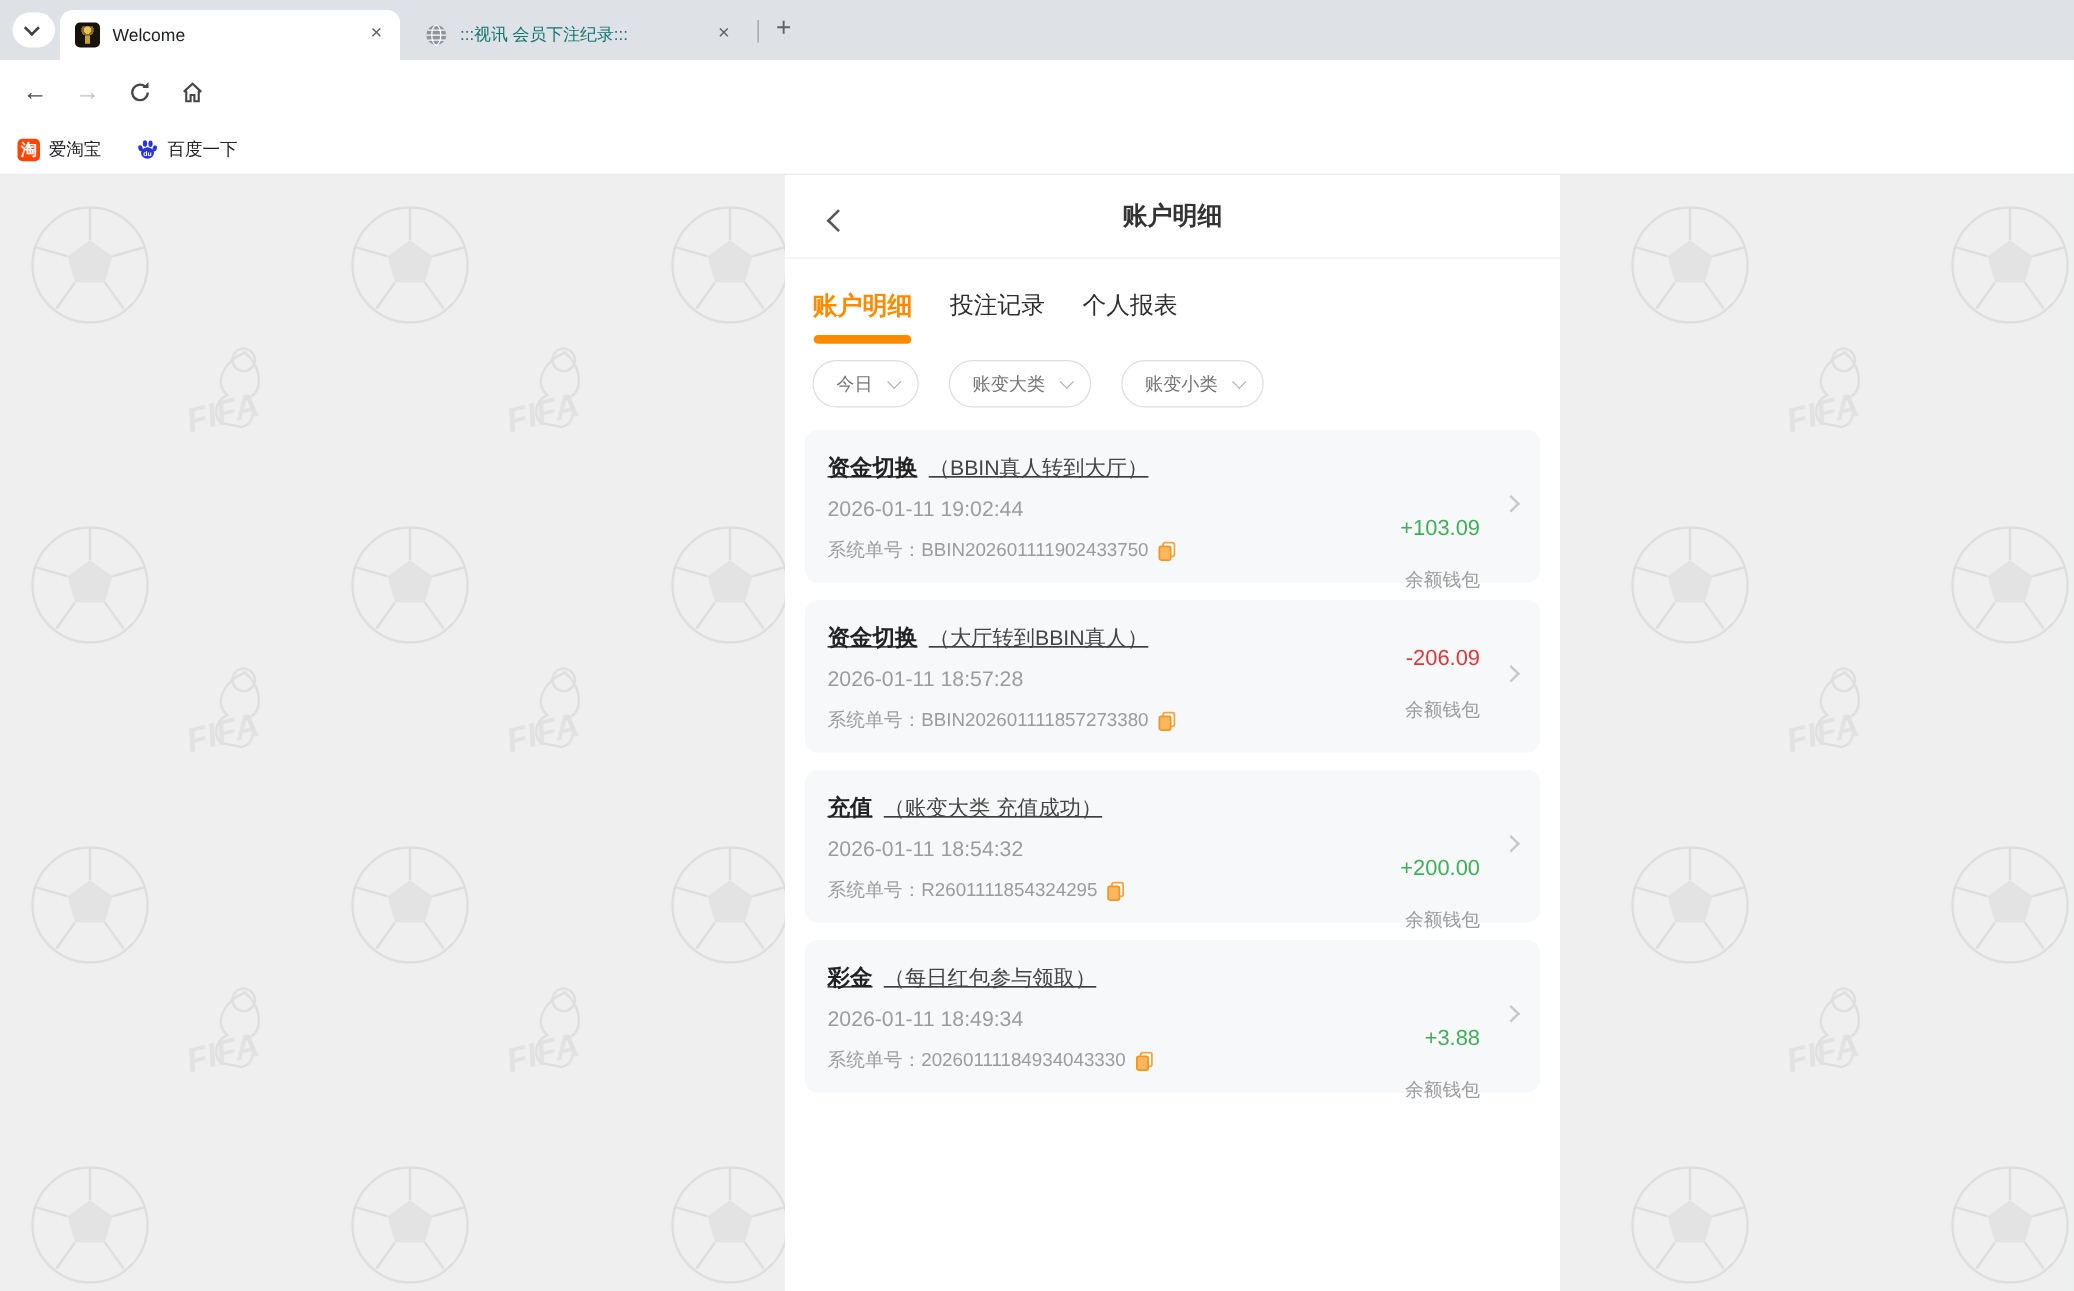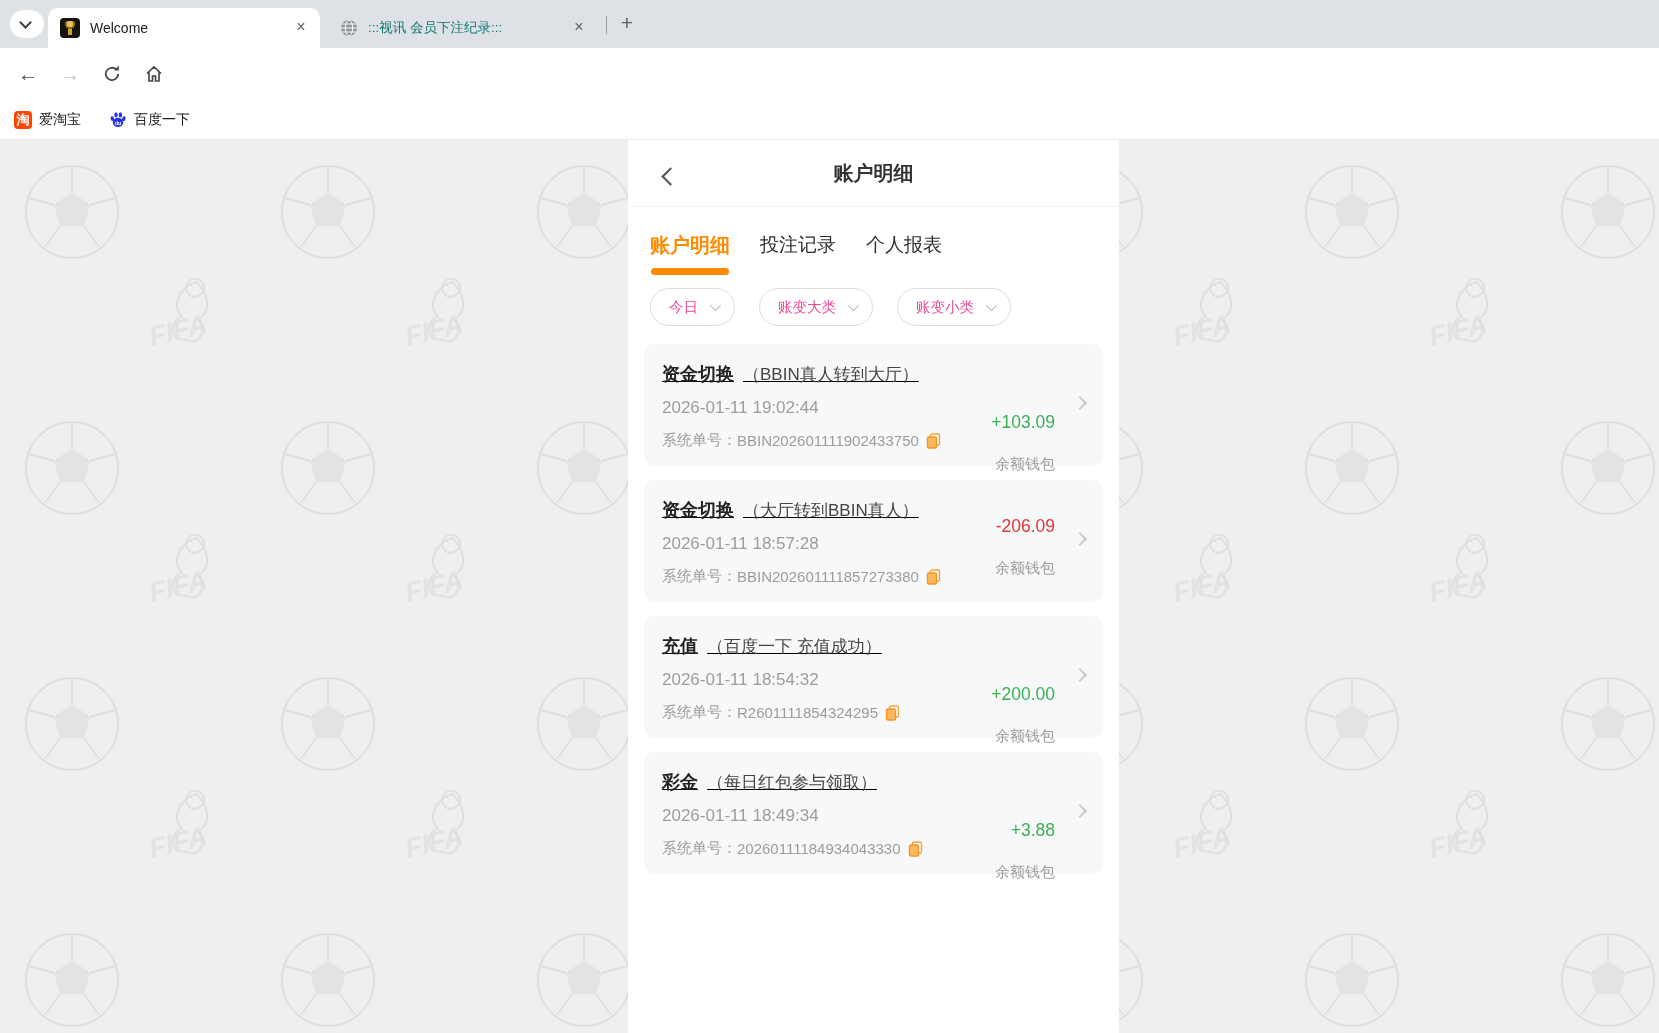--- a/index.html
+++ b/index.html
@@ -44,21 +44,21 @@
   .bm { display:flex; align-items:center; margin-left:14px; cursor:pointer; }
   .bm + .bm { margin-left:28px; }
   .bm-label { font-size:14px; color:#202124; margin-left:7px; }
   .tb-ic { width:18px; height:18px; background:#ff4400; border-radius:4px; color:#fff;
     font-size:13px; line-height:18px; text-align:center; font-weight:bold; }
 
   
   .content { position:absolute; top:140px; left:0; right:0; bottom:0; background:#efefef; }
   .bg-pattern { position:absolute; inset:0; width:100%; height:100%; opacity:.85; }
 
-  .panel { position:absolute; left:628px; top:0; width:491px; height:100%; background:#fff; }
+  .panel { position:absolute; left:628px; top:0; width:620px; height:100%; background:#fff; }
   .panel-header { position:relative; height:67px; border-bottom:1px solid #f2f2f2; }
   .page-title { text-align:center; line-height:67px; font-size:20px; font-weight:600; color:#333; }
   .back-btn { position:absolute; left:30px; top:26px; width:26px; height:26px; cursor:pointer; }
   .back-btn i { position:absolute; left:6px; top:4px; width:13px; height:13px;
     border-left:2.5px solid #555; border-bottom:2.5px solid #555; transform:rotate(45deg); }
 
   .summary-card { margin:16px 20px 0; height:96px; border-radius:8px; display:flex;
     background:linear-gradient(100deg,#f76c1c 0%,#f8951d 48%,#f6c51f 100%); }
   .sum-col { flex:1; text-align:center; padding-top:19px; position:relative; }
   .sum-col + .sum-col::before { content:""; position:absolute; left:0; top:16px; bottom:12px;
@@ -72,21 +72,21 @@
 
   .ptabs { display:flex; align-items:flex-start; margin:24px 0 0 22px; gap:30px; }
   .ptab { cursor:pointer; text-align:center; }
   .ptab-label { font-size:19px; color:#2d2d2d; line-height:28px; }
   .ptab.active .ptab-label { font-size:20px; font-weight:700; color:#ff8a00; }
   .ptab-underline { width:78px; height:7px; border-radius:4px; background:#ff8a00; margin:9px auto 0; }
 
   .filters { display:flex; gap:24px; margin:13px 0 0 22px; }
   .pill { height:38px; border:1px solid #ddd; border-radius:19px; background:#fff;
     display:flex; align-items:center; padding:0 16px 0 18px; cursor:pointer; }
-  .pill-label { font-size:14.5px; color:#ec4899; margin-right:12px; }
+  .pill-label { font-size:14.5px; color:#737373; margin-right:12px; }
   .chev-down { width:8px; height:8px; border-right:1.7px solid #b5b5b5;
     border-bottom:1.7px solid #b5b5b5; transform:rotate(45deg) translateY(-2px); }
 
   .tx-list { margin:18px 16px 0; }
   .tx-card { position:relative; background:#f7f8fa; border-radius:10px;
     padding:18px 18px 16px; margin-bottom:14px; cursor:pointer; }
   .tx-line1 { display:flex; align-items:baseline;text-decoration:underline; }
   .tx-type { font-size:18px; font-weight:700; color:#222; }
   .tx-detail { font-size:17px; color:#444; margin-left:9px; }
   .tx-time { font-size:17px; color:#9c9c9c; margin-top:12px; }
@@ -269,21 +269,21 @@
         <div class="tx-right">
           <div class="amount neg">-206.09</div>
           <div class="wallet">余额钱包</div>
         </div>
         <i class="chev-right"></i>
       </div>
 
       <div class="tx-card">
         <div class="tx-line1">
           <span class="tx-type">充值</span>
-          <span class="tx-detail">（百度一下 充值成功）</span>
+          <span class="tx-detail">（账变大类 充值成功）</span>
         </div>
         <div class="tx-time">2026-01-11 18:54:32</div>
         <div class="tx-order">
           <span>系统单号：</span>
           <span>R2601111854324295</span>
           <svg class="copy-ic" width="15" height="16" viewBox="0 0 15 16">
             <rect x="4.5" y="1" width="9" height="11" rx="1.5" fill="#fff" stroke="#f7a23b" stroke-width="1.4"></rect>
             <rect x="1.5" y="4" width="9" height="11" rx="1.5" fill="#fcb860" stroke="#f7941d" stroke-width="1.4"></rect>
           </svg>
         </div>

